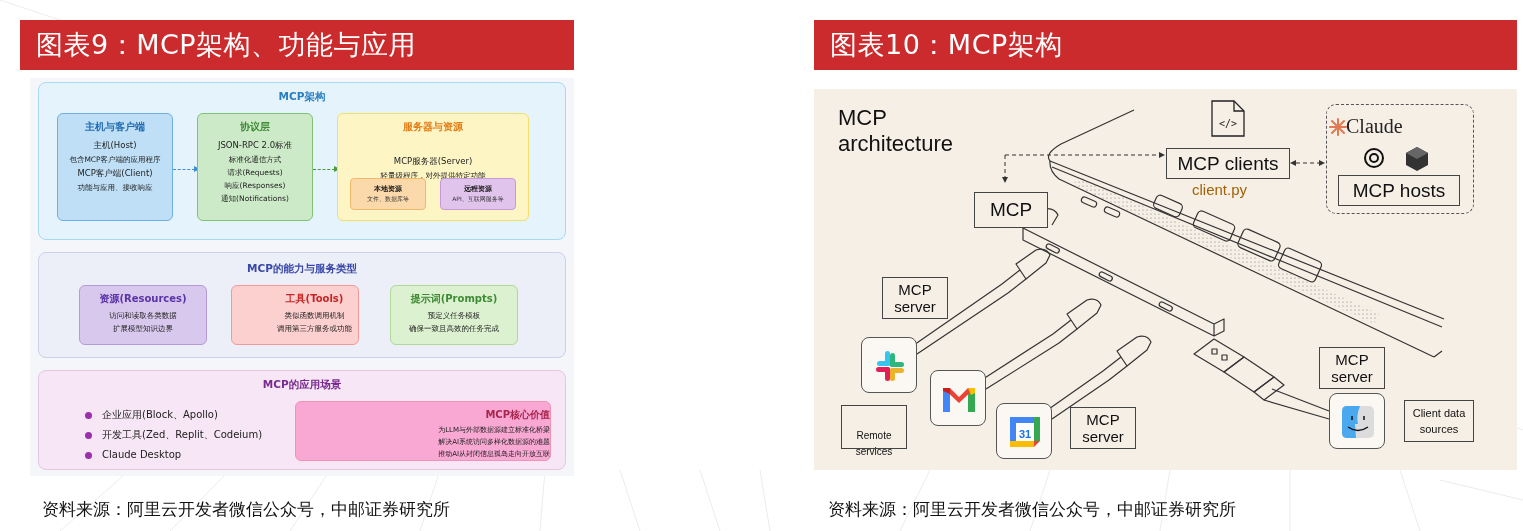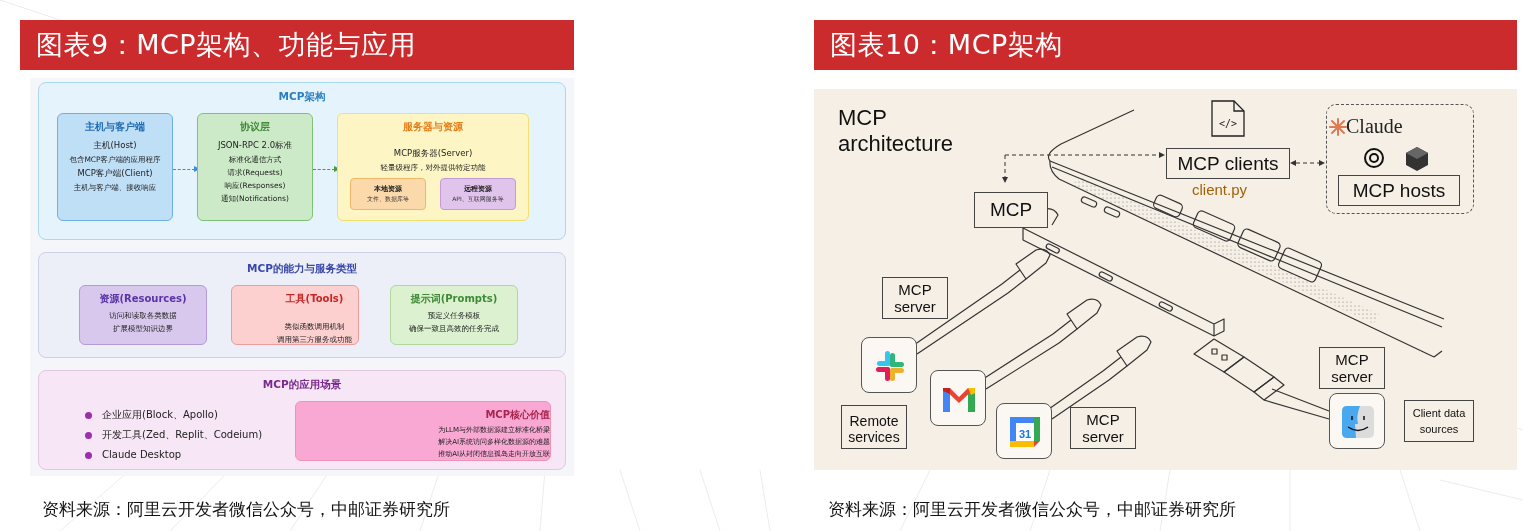--- a/index.html
+++ b/index.html
@@ -88,21 +88,21 @@
   .lbl-box { position: absolute; border: 1.2px solid #444; background: #f6efe6; text-align: center; color: #111; font-family: "Liberation Sans", sans-serif; }
   .lbl-mcp { left: 160px; top: 103px; width: 74px; height: 36px; font-size: 19px; line-height: 34px; }
   .lbl-clients { left: 352px; top: 59px; width: 124px; height: 31px; font-size: 19px; line-height: 29px; }
   .txt-clientpy { position: absolute; left: 378px; top: 92px; font-size: 15px; color: #a16207; font-family: "Liberation Sans", sans-serif; }
   .lbl-hosts { left: 524px; top: 86px; width: 122px; height: 31px; font-size: 19px; line-height: 29px; }
   .hosts-group { position: absolute; left: 512px; top: 15px; width: 148px; height: 110px; border: 1.3px dashed #555; border-radius: 10px; }
   .claude-txt { position: absolute; left: 532px; top: 26px; font-size: 20px; color: #222; font-family: "Liberation Serif", serif; }
   .lbl-server1 { left: 68px; top: 188px; width: 66px; height: 42px; font-size: 15px; line-height: 17px; padding-top: 3px; }
   .lbl-server2 { left: 256px; top: 318px; width: 66px; height: 42px; font-size: 15px; line-height: 17px; padding-top: 3px; }
   .lbl-server3 { left: 505px; top: 258px; width: 66px; height: 42px; font-size: 15px; line-height: 17px; padding-top: 3px; }
-  .lbl-remote { left: 27px; top: 316px; width: 66px; height: 44px; font-size: 14px; line-height: 16px; padding-top: 7px; }
+  .lbl-remote { left: 27px; top: 316px; width: 66px; height: 44px; font-size: 10px; line-height: 16px; padding-top: 22px; }
   .lbl-local { left: 590px; top: 311px; width: 70px; height: 42px; font-size: 11px; line-height: 16px; padding-top: 4px; }
 
   .app-icon { position: absolute; width: 56px; height: 56px; border: 1.2px solid #555; border-radius: 8px; background: #fbf8f3; }
   .ic-slack { left: 47px; top: 248px; }
   .ic-gmail { left: 116px; top: 281px; }
   .ic-gcal { left: 182px; top: 314px; }
   .ic-finder { left: 515px; top: 304px; }
   .art { position: absolute; left: 0; top: 0; width: 703px; height: 381px; }
 </style>
 </head>
@@ -132,39 +132,39 @@
 <div class="left-diagram">
 
   <div class="section sec-arch">
     <div class="sec-title">MCP架构</div>
 
     <div class="ibox b-host">
       <div class="h">主机与客户端</div>
       <div class="lb" style="margin-top:4px">主机(Host)</div>
       <div class="l">包含MCP客户端的应用程序</div>
       <div class="lb">MCP客户端(Client)</div>
-      <div class="l">主机与客户端、接收响应</div>
+      <div class="l">功能与应用、接收响应</div>
     </div>
 
     <div class="dash-arrow arr-1"></div>
 
     <div class="ibox b-proto">
       <div class="h">协议层</div>
       <div class="lb" style="margin-top:4px">JSON-RPC 2.0标准</div>
       <div class="l">标准化通信方式</div>
       <div class="l">请求(Requests)</div>
       <div class="l">响应(Responses)</div>
       <div class="l">通知(Notifications)</div>
     </div>
 
     <div class="dash-arrow arr-2"></div>
 
     <div class="ibox b-server">
       <div class="h">服务器与资源</div>
-      <div class="lb" style="margin-top:12px">MCP服务器(Server)</div>
+      <div class="lb" style="margin-top:20px">MCP服务器(Server)</div>
       <div class="l">轻量级程序，对外提供特定功能</div>
       <div class="sub sub-local">
         <div class="sh">本地资源</div>
         <div class="sl">文件、数据库等</div>
       </div>
       <div class="sub sub-remote">
         <div class="sh">远程资源</div>
         <div class="sl">API、互联网服务等</div>
       </div>
     </div>
@@ -172,21 +172,21 @@
 
   <div class="section sec-cap">
     <div class="sec-title">MCP的能力与服务类型</div>
     <div class="ibox b-res">
       <div class="h">资源(Resources)</div>
       <div class="l" style="margin-top:3px">访问和读取各类数据</div>
       <div class="l">扩展模型知识边界</div>
     </div>
     <div class="ibox b-tools">
       <div class="h">工具(Tools)</div>
-      <div class="l" style="margin-top:14px">类似函数调用机制</div>
+      <div class="l" style="margin-top:3px">类似函数调用机制</div>
       <div class="l">调用第三方服务或功能</div>
     </div>
     <div class="ibox b-prompts">
       <div class="h">提示词(Prompts)</div>
       <div class="l" style="margin-top:3px">预定义任务模板</div>
       <div class="l">确保一致且高效的任务完成</div>
     </div>
   </div>
 
   <div class="section sec-app">

